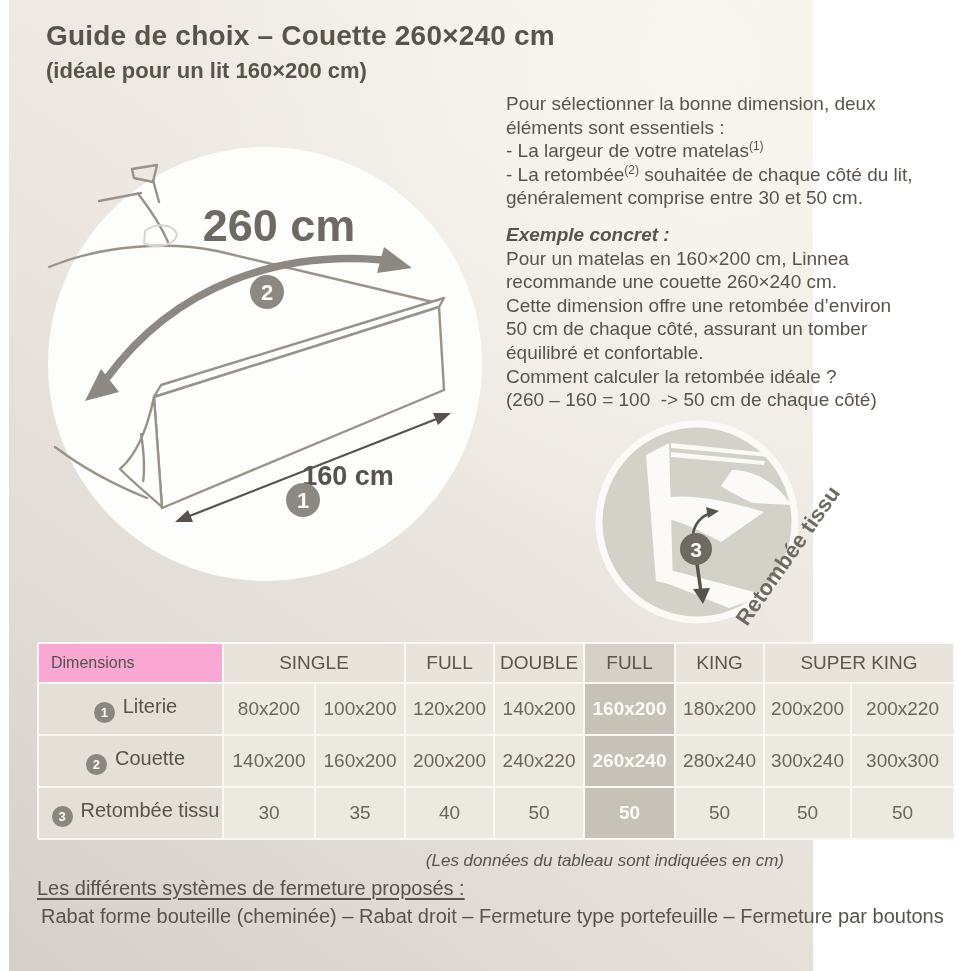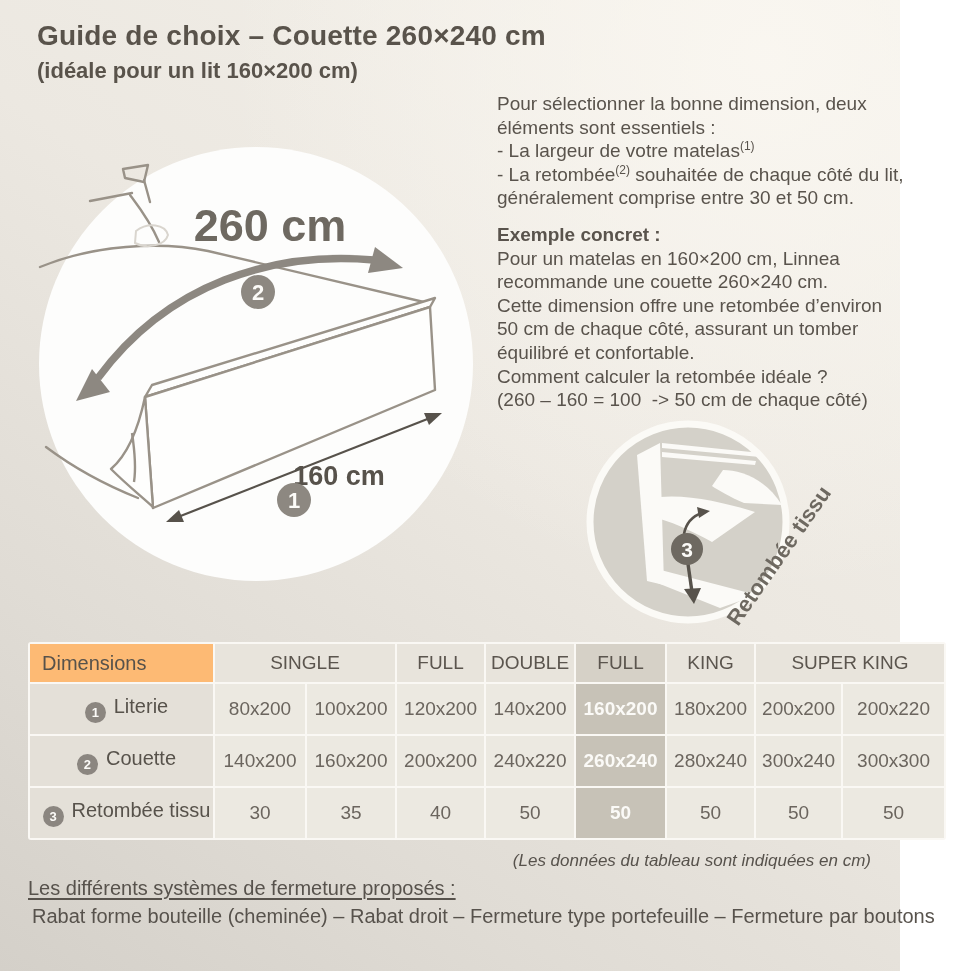--- a/index.html
+++ b/index.html
@@ -3,53 +3,54 @@
 <meta charset="utf-8">
 <style>
   * { margin:0; padding:0; box-sizing:border-box; }
   html,body { width:970px; height:971px; }
   body {
     font-family:"Liberation Sans", sans-serif;
     color:#57524c;
     overflow:hidden;
   }
   .page {
-    position:relative; width:900px; height:971px;
+    position:relative; width:804px; height:971px;
     background:
       radial-gradient(circle at 85% 6%, rgba(250,247,241,.9) 0%, rgba(250,247,241,0) 45%),
       linear-gradient(215deg, #f4f1ea 0%, #ece8e1 45%, #e0dcd5 75%, #d4d0c9 100%);
+    margin-left: 9px;
   }
   .title {
     position:absolute; left:37px; top:20px;
     font-size:28px; font-weight:bold; color:#59534b; letter-spacing:.2px;
   }
   .subtitle {
     position:absolute; left:37px; top:58px;
     font-size:22px; font-weight:bold; color:#59534b;
   }
   .rightcol {
     position:absolute; left:497px; top:92px; width:462px;
     font-size:19px; line-height:23.6px; color:#59534c;
   }
   .rightcol .line { white-space:pre-wrap; }
   sup { font-size:12px; line-height:0; }
   .example { margin-top:13px; }
-  .example-heading { font-weight:bold; }
+  .example-heading { font-weight:bold;font-style:italic; }
   
   .bigfig { position:absolute; left:38px; top:145px; width:436px; height:436px; }
   
   .smallfig { position:absolute; left:580px; top:412px; width:274px; height:232px; }
   
   table.sizes {
     position:absolute; left:28px; top:642px; width:916px;
     border-collapse:separate; border-spacing:2px; table-layout:fixed;
     background:#faf8f4; border-radius:3px;
   }
   table.sizes th { height:38px; background:#e8e4dc; font-weight:normal; font-size:19px; color:#5b554e; }
-  table.sizes th.dim { text-align:left; padding-left:12px; background:#fdba74; font-size:20px; color:#57524b; }
+  table.sizes th.dim { text-align:left; padding-left:12px; background:#f9a8d4; font-size:16px; color:#57524b; }
   table.sizes th.queen { background:#d6d1c7; }
   table.sizes td { height:50px; background:#ece9e1; text-align:center; font-size:19px; color:#6b655e; }
   table.sizes td.label { background:#e4e0d8; text-align:center; padding-left:10px; font-size:20px; color:#57524b; }
   table.sizes td.hl { background:#c7c2b7; color:#fbfaf7; font-weight:bold; }
   .badge {
     display:inline-flex; align-items:center; justify-content:center;
     width:21px; height:21px; border-radius:50%;
     background:#8b8680; color:#fcfbf8; font-size:13px; font-weight:bold;
     margin-right:8px; vertical-align:-4px;
   }

